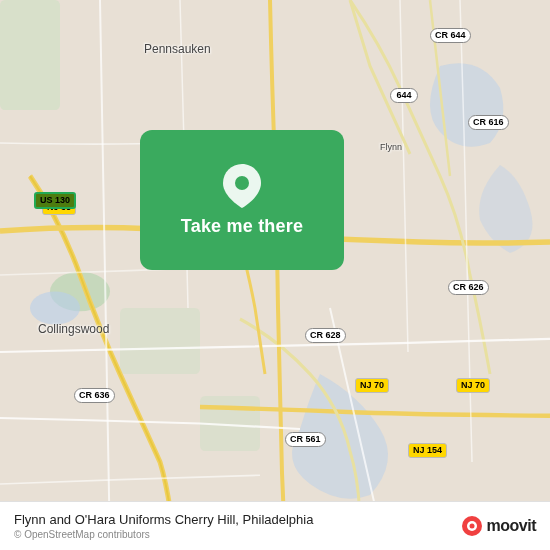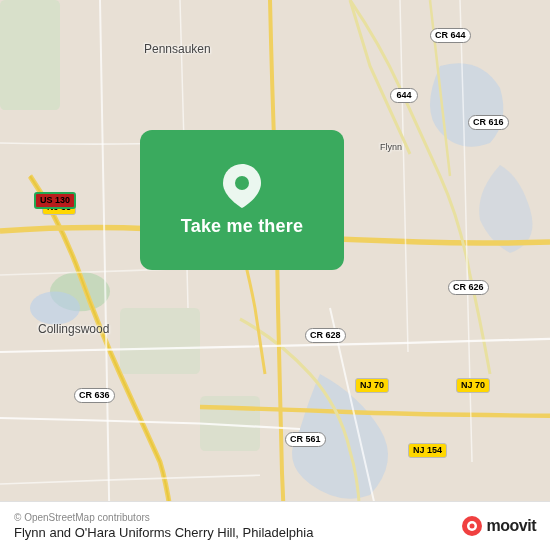--- a/index.html
+++ b/index.html
@@ -117,21 +117,21 @@
       font-size: 9px;
       font-weight: bold;
       padding: 1px 4px;
       display: flex;
       align-items: center;
       justify-content: center;
       line-height: 1.2;
     }
 
     .road-badge.us {
-      background: #b91c1c;
+      background: #4d7c0f;
       border: 2px solid #2a5;
       color: #000;
       min-width: 26px;
     }
 
     .road-badge.nj {
       background: #ffd700;
       color: #000;
       border: 1.5px solid #bbb;
       min-width: 24px;
@@ -226,22 +226,22 @@
       <svg width="38" height="44" viewBox="0 0 38 44" fill="none">
         <path d="M19 0C8.5 0 0 8.5 0 19C0 33.25 19 44 19 44C19 44 38 33.25 38 19C38 8.5 29.5 0 19 0Z" fill="white" opacity="0.9"></path>
         <circle cx="19" cy="19" r="7" fill="#3aaa5e"></circle>
       </svg>
     </div>
     <span id="take-me-there-label">Take me there</span>
   </button>
 
   <div id="bottom-bar">
     <div id="bottom-left">
+      <span id="place-name">Flynn and O'Hara Uniforms Cherry Hill, Philadelphia</span>
       <span id="copyright-text">© OpenStreetMap contributors</span>
-      <span id="place-name">Flynn and O'Hara Uniforms Cherry Hill, Philadelphia</span>
     </div>
     <div id="moovit-logo">
       <svg id="moovit-icon" viewBox="0 0 22 22">
         <circle cx="11" cy="11" r="10" fill="#f04040"></circle>
         <circle cx="11" cy="11" r="5" fill="white"></circle>
         <circle cx="11" cy="11" r="2.5" fill="#f04040"></circle>
       </svg>
       <span id="moovit-text">moovit</span>
     </div>
   </div>

